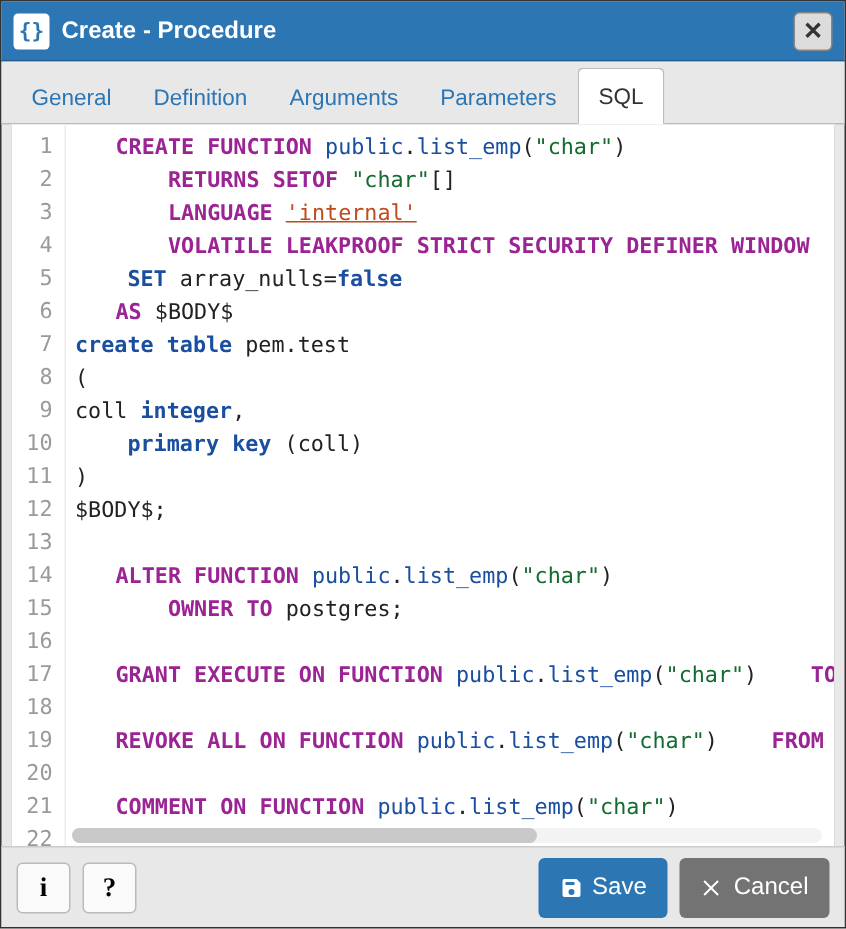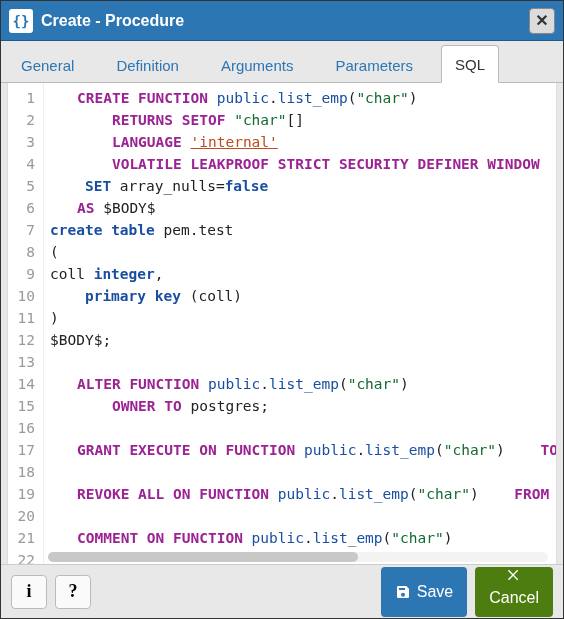--- a/index.html
+++ b/index.html
@@ -41,21 +41,21 @@
     font-size: 16px; font-weight: bold; color: #333;
     cursor: pointer;
   }
 
   .tabs {
     background: #e8e8e8;
     border-bottom: 1px solid #bbb;
     height: 42px;
     display: flex; align-items: flex-end;
     padding: 0 6px;
-    gap: 14px;
+    gap: 0;
   }
   .tab {
     padding: 10px 13px 9px;
     font-size: 15px;
     color: #2c76b4;
     cursor: pointer;
     border: 1px solid transparent;
     border-bottom: none;
     position: relative;
     top: 1px;
@@ -133,32 +133,32 @@
     width: 36px; height: 34px;
     background: #fafafa;
     border: 1px solid #bbb;
     border-radius: 4px;
     display: flex; align-items: center; justify-content: center;
     font-family: Georgia, serif;
     font-weight: bold; font-size: 18px;
     cursor: pointer;
   }
   .btn {
-    height: 50px;
+    height: 40px;
     padding: 0 14px;
     border: none;
     border-radius: 4px;
     color: #fff;
     font-size: 16px;
     font-weight: 500;
     display: flex; align-items: center; gap: 6px;
     cursor: pointer;
   }
   .btn.save   { background: #2c76b4; }
-  .btn.cancel { background: #4d7c0f; flex-direction: column; }
+  .btn.cancel { background: #737373; }
   .btn.reset  { background: #f0ad4e; }
   .btn svg { width: 16px; height: 16px; fill: #fff; }
 </style>
 </head>
 <body>
 
 <div class="dialog">
 
   <div class="titlebar">
     <div class="logo">{}</div>

